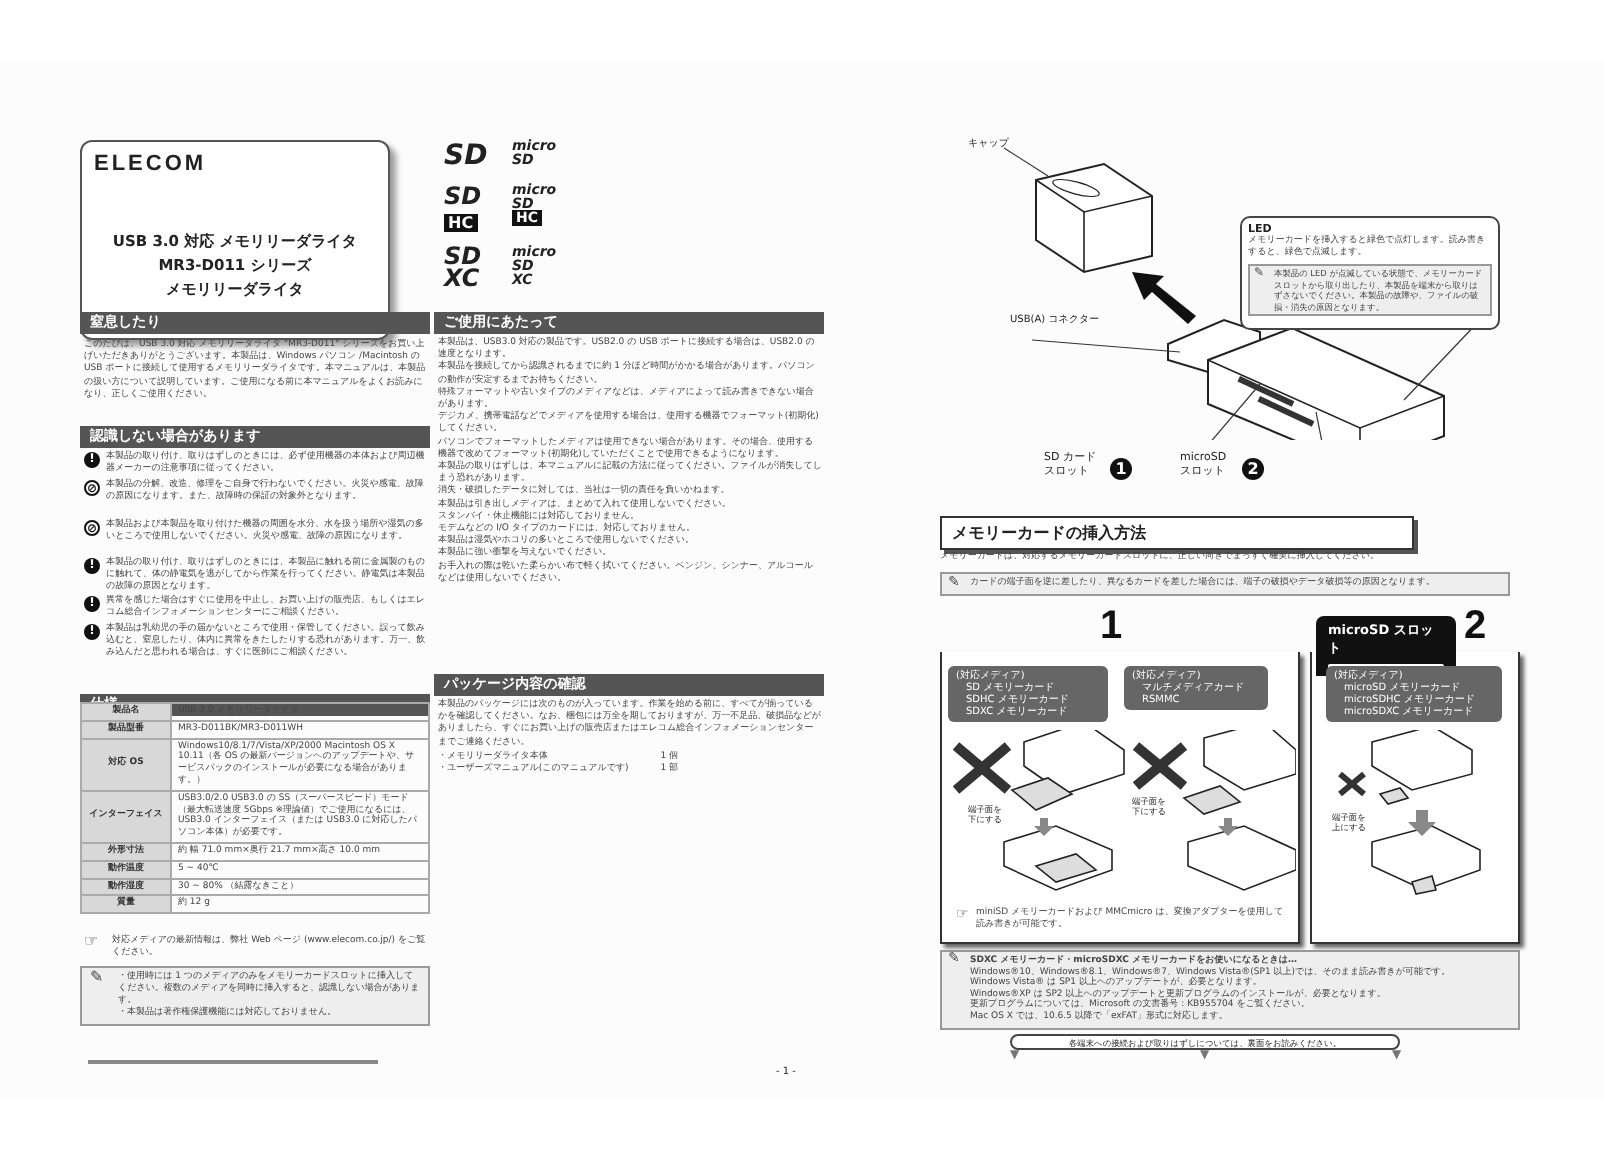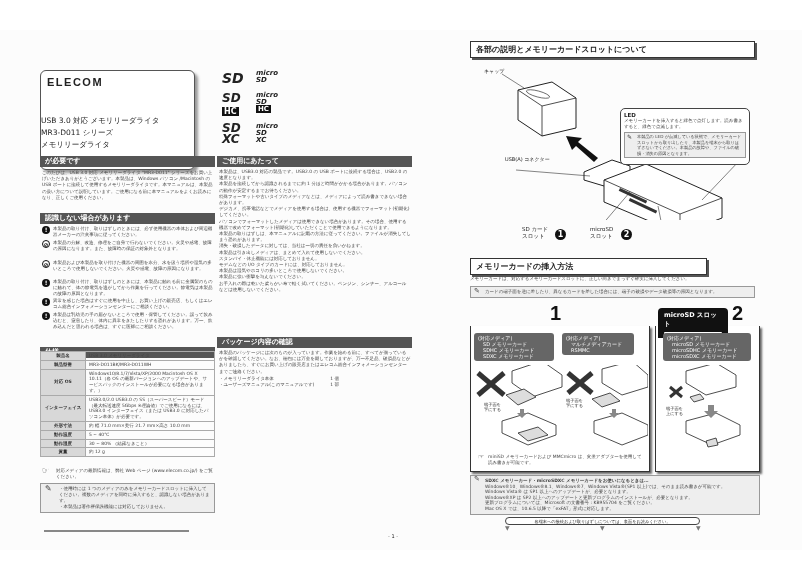--- a/index.html
+++ b/index.html
@@ -1,21 +1,21 @@
 <!DOCTYPE html>
 <html><head>
 <meta charset="utf-8">
 <style>
   * { box-sizing: border-box; margin: 0; padding: 0; }
   body { width: 802px; height: 582px; background: #fff; font-family: "DejaVu Sans", sans-serif; color: #222; position: relative; overflow: hidden; }
   .page { position: absolute; top: 30px; width: 802px; height: 520px; background: #fcfcfc; }
   .abs { position: absolute; }
   .cover { left: 40px; top: 40px; width: 155px; height: 100px; border: 1px solid #555; border-radius: 6px; box-shadow: 3px 3px 3px #999; background: #fff; }
   .cover .logo { position: absolute; left: 6px; top: 5px; font-size: 11px; font-weight: bold; letter-spacing: 1.5px; font-family: "Liberation Sans", sans-serif; text-align: right; }
-  .cover .t { position: absolute; left: 0; width: 100%; font-size: 7.5px; font-weight: normal; }
+  .cover .t { position: absolute; left: 0; width: 100%; text-align: center; font-size: 7.5px; font-weight: bold; }
   .logo-grid { left: 222px; top: 40px; width: 90px; }
   .sdlogo { position: absolute; font-style: italic; font-weight: bold; font-family: "DejaVu Sans", sans-serif; }
   .sec-h { position: absolute; height: 11px; background: #555; color: #fff; font-size: 7px; font-weight: bold; padding-left: 5px; line-height: 11px; }
   .body-t { position: absolute; font-size: 4.5px; line-height: 6.2px; color: #444; }
   .warn-row { position: absolute; font-size: 4.5px; line-height: 6px; color: #444; display: flex; }
   .warn-ic { width: 8px; height: 8px; border-radius: 50%; background: #111; color: #fff; font-size: 6px; text-align: center; line-height: 8px; font-weight: bold; flex: 0 0 8px; margin-right: 3px; }
   .warn-ic.ban { background: #fff; border: 1.2px solid #111; color: #111; }
   table.spec { position: absolute; left: 40px; top: 345px; width: 175px; border-collapse: collapse; font-size: 4.5px; }
   table.spec td { border: 0.6px solid #aaa; padding: 1px 3px; vertical-align: middle; color: #444; line-height: 5.8px; }
   table.spec td.lbl { background: #d8d8d8; text-align: center; width: 45px; font-weight: bold; color: #333; }
@@ -42,21 +42,21 @@
 
   <div class="abs logo-grid">
     <div class="sdlogo" style="left:0;top:0;font-size:14px">SD</div>
     <div class="sdlogo" style="left:34px;top:0;font-size:7px;line-height:7px">micro<br>SD</div>
     <div class="sdlogo" style="left:0;top:22px;font-size:12px;line-height:12px">SD<br><span style="font-size:8px;background:#111;color:#fff;padding:0 2px;font-style:normal">HC</span></div>
     <div class="sdlogo" style="left:34px;top:22px;font-size:7px;line-height:7px">micro<br>SD<br><span style="background:#111;color:#fff;padding:0 2px;font-style:normal">HC</span></div>
     <div class="sdlogo" style="left:0;top:53px;font-size:12px;line-height:11px">SD<br>XC</div>
     <div class="sdlogo" style="left:34px;top:53px;font-size:7px;line-height:7px">micro<br>SD<br>XC</div>
   </div>
 
-  <div class="sec-h" style="left:40px;top:126px;width:175px">が必要です</div>
+  <div class="sec-h" style="left:40px;top:126px;width:175px">窒息したり</div>
   <div class="body-t" style="left:42px;top:140px;width:172px">このたびは、USB 3.0 対応 メモリリーダライタ "MR3-D011" シリーズをお買い上げいただきありがとうございます。本製品は、Windows パソコン /Macintosh の USB ポートに接続して使用するメモリリーダライタです。本マニュアルは、本製品の扱い方について説明しています。ご使用になる前に本マニュアルをよくお読みになり、正しくご使用ください。</div>
 
   <div class="sec-h" style="left:40px;top:183px;width:175px">認識しない場合があります</div>
   <div class="warn-row" style="left:42px;top:196px;width:172px">
     <span class="warn-ic">!</span>
     <span>本製品の取り付け、取りはずしのときには、必ず使用機器の本体および周辺機器メーカーの注意事項に従ってください。</span>
   </div>
   <div class="warn-row" style="left:42px;top:210px;width:172px">
     <span class="warn-ic ban">⊘</span>
     <span>本製品の分解、改造、修理をご自身で行わないでください。火災や感電、故障の原因になります。また、故障時の保証の対象外となります。</span>
@@ -148,21 +148,20 @@
     <div style="display:flex;justify-content:space-between">
         <span>・メモリリーダライタ本体</span>
         <span>1 個</span>
       </div>
     <div style="display:flex;justify-content:space-between">
         <span>・ユーザーズマニュアル(このマニュアルです)</span>
         <span>1 部</span>
       </div>
   </div>
 
-  <div class="right-h" style="left:470px;top:11px;width:285px">各部の説明とメモリーカードスロットについて</div>
 
   <div class="dev" style="left:484px;top:38px;font-size:5px">キャップ</div>
   <svg class="dev" style="left:480px;top:40px" width="280" height="150">
     <line x1="22" y1="4" x2="44" y2="18" stroke="#333" stroke-width="0.6"></line>
 
     <polygon points="38,20 72,12 96,28 96,58 62,66 38,50" fill="#fff" stroke="#222" stroke-width="1"></polygon>
     <polyline points="38,20 62,36 96,28" fill="none" stroke="#222" stroke-width="0.8"></polyline>
     <line x1="62" y1="36" x2="62" y2="66" stroke="#222" stroke-width="0.8"></line>
     <ellipse cx="58" cy="24" rx="12" ry="3" fill="none" stroke="#222" stroke-width="0.6" transform="rotate(15 58 24)"></ellipse>
 

